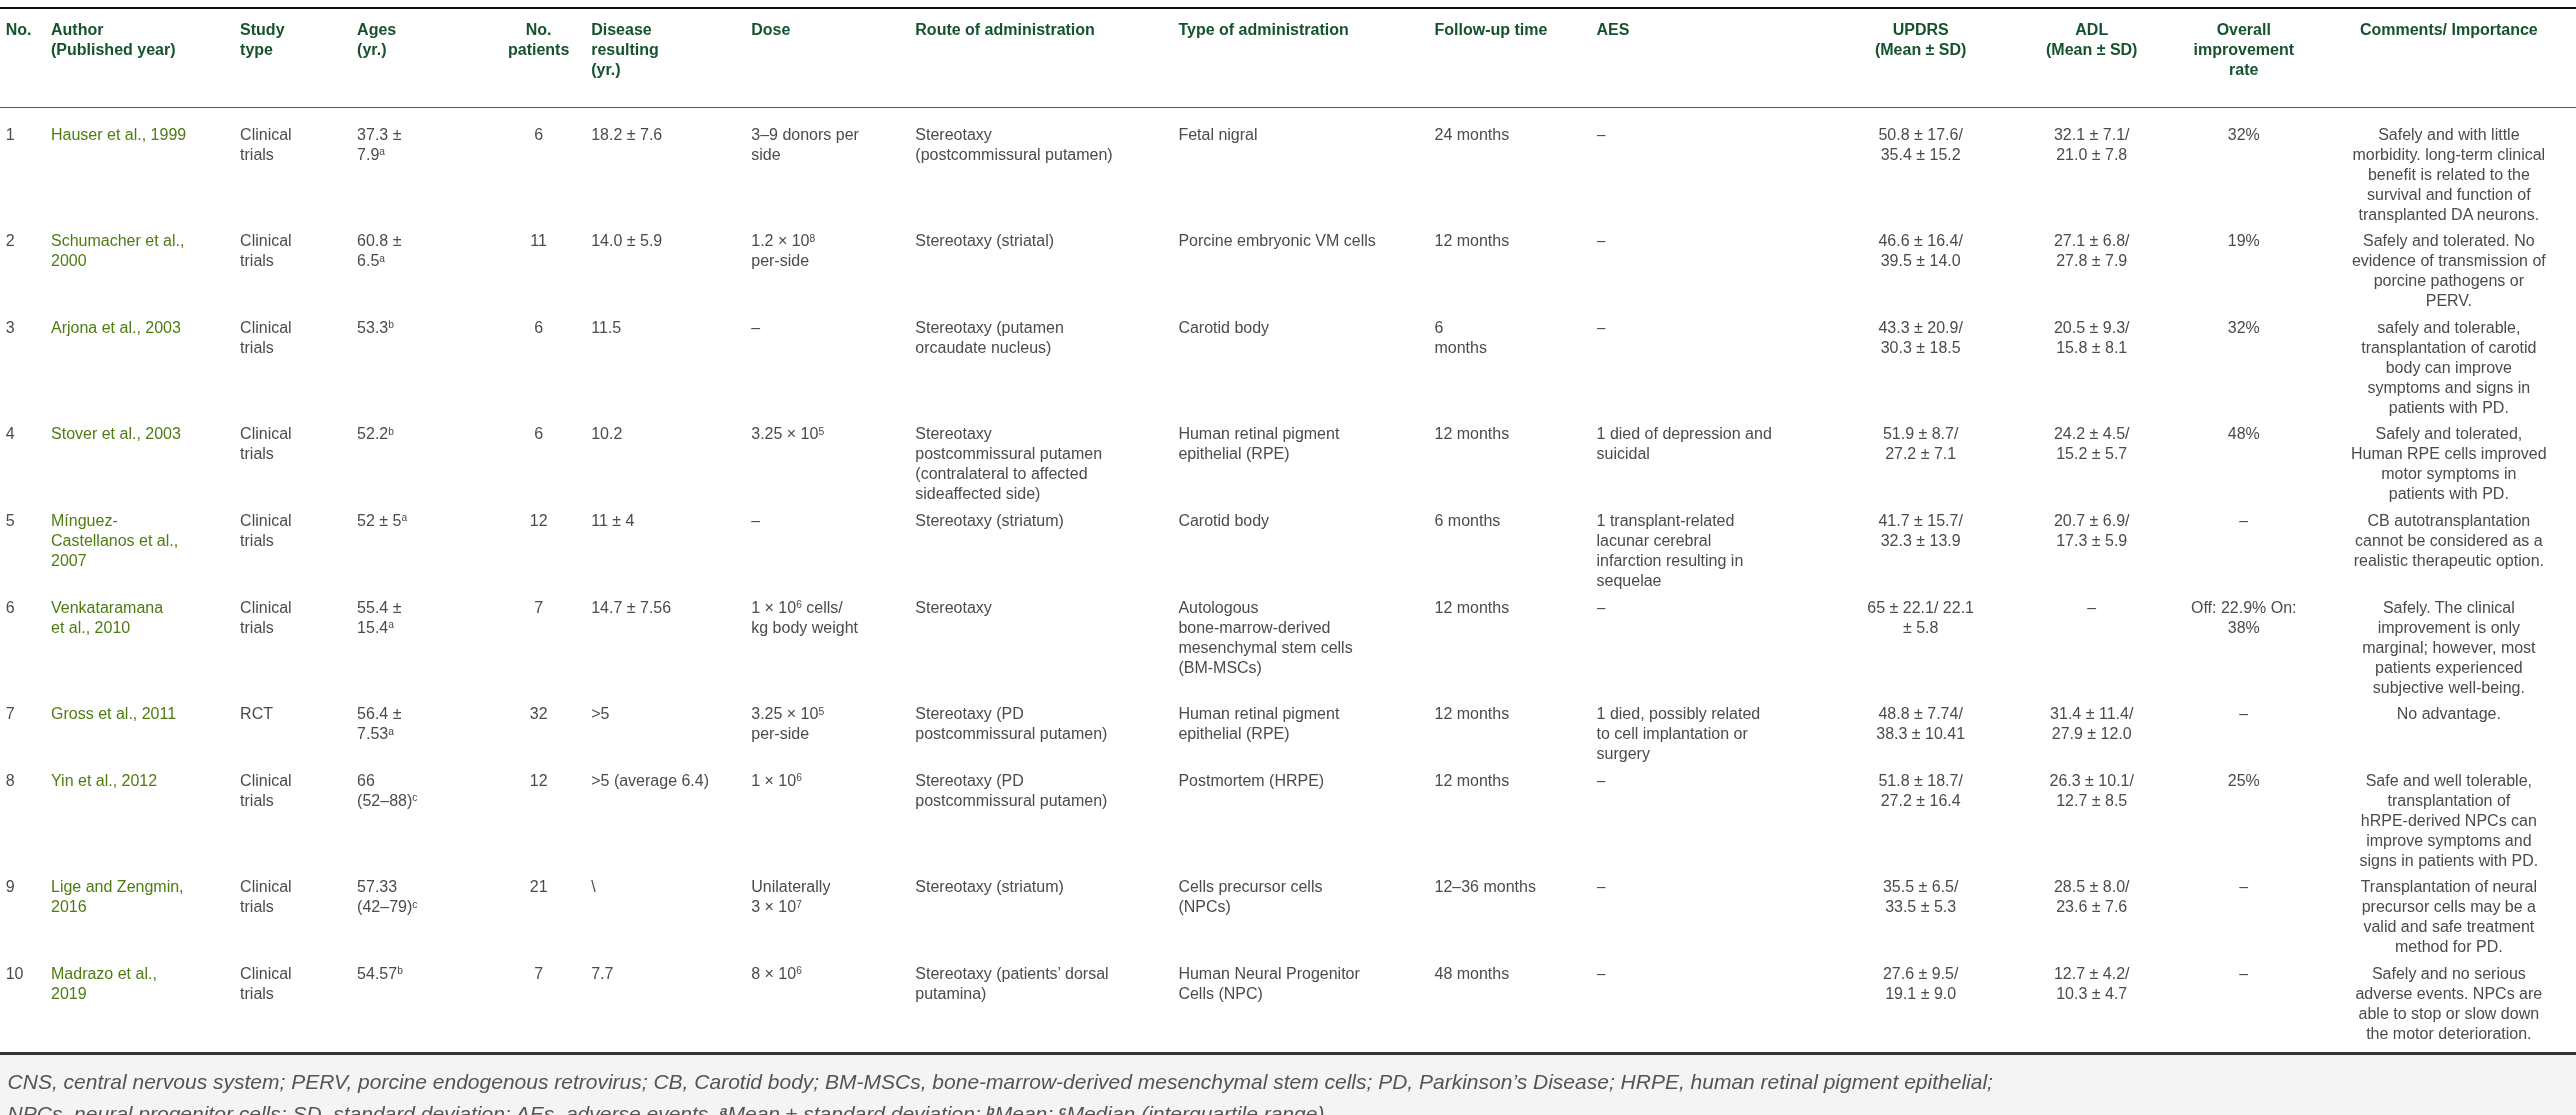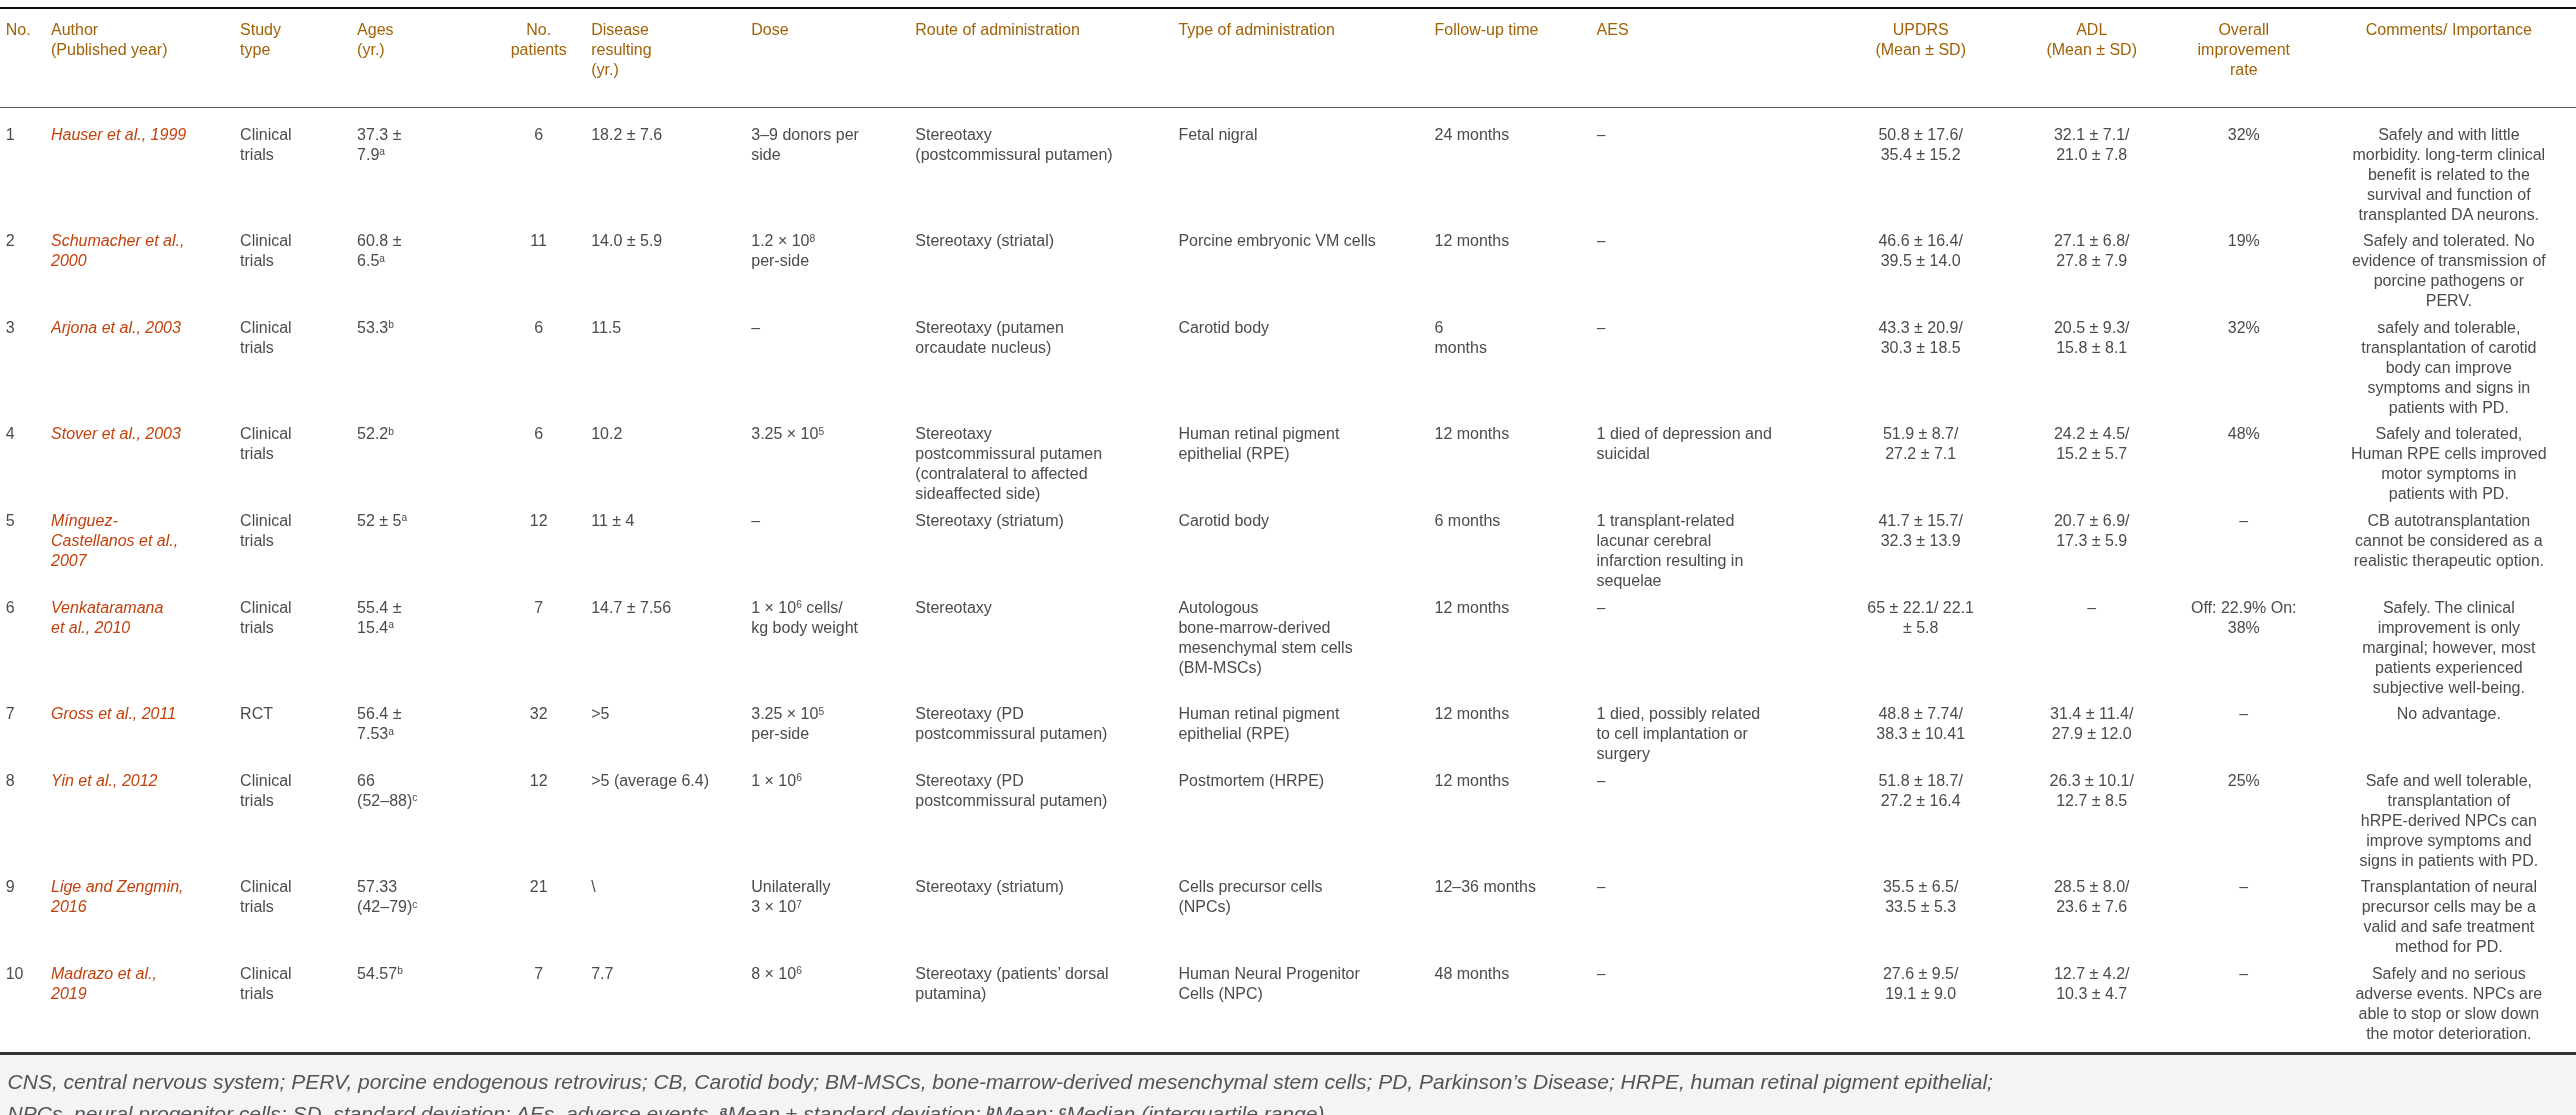--- a/index.html
+++ b/index.html
@@ -41,30 +41,30 @@
   th, td {
     vertical-align: top;
     text-align: left;
     white-space: pre-line;
     font-size: 16px;
     line-height: 20px;
     padding: 6.6px 17px 0 0;
     overflow: hidden;
   }
   thead th {
-    font-weight: normal;
-    color: #a16207;
+    font-weight: bold;
+    color: #14532d;
     padding: 11.4px 13.3px 26.6px 0;
     border-bottom: 1.4px solid #58595b;
   }
   tbody td { color: #4a4b4d; }
   tbody tr:first-child td { padding-top: 17px; }
   tbody tr:last-child td  { padding-bottom: 7.6px; }
   th:first-child, td:first-child { padding-left: 5.7px; }
-  td:nth-child(2) { color: #c2410c; font-style: italic; }
+  td:nth-child(2) { color: #4d7c0f; }
   
   th:nth-child(5),  td:nth-child(5),
   th:nth-child(12), td:nth-child(12),
   th:nth-child(13), td:nth-child(13),
   th:nth-child(14), td:nth-child(14) {
     text-align: center;
     padding-left: 3.8px;
     padding-right: 3.8px;
   }
   

